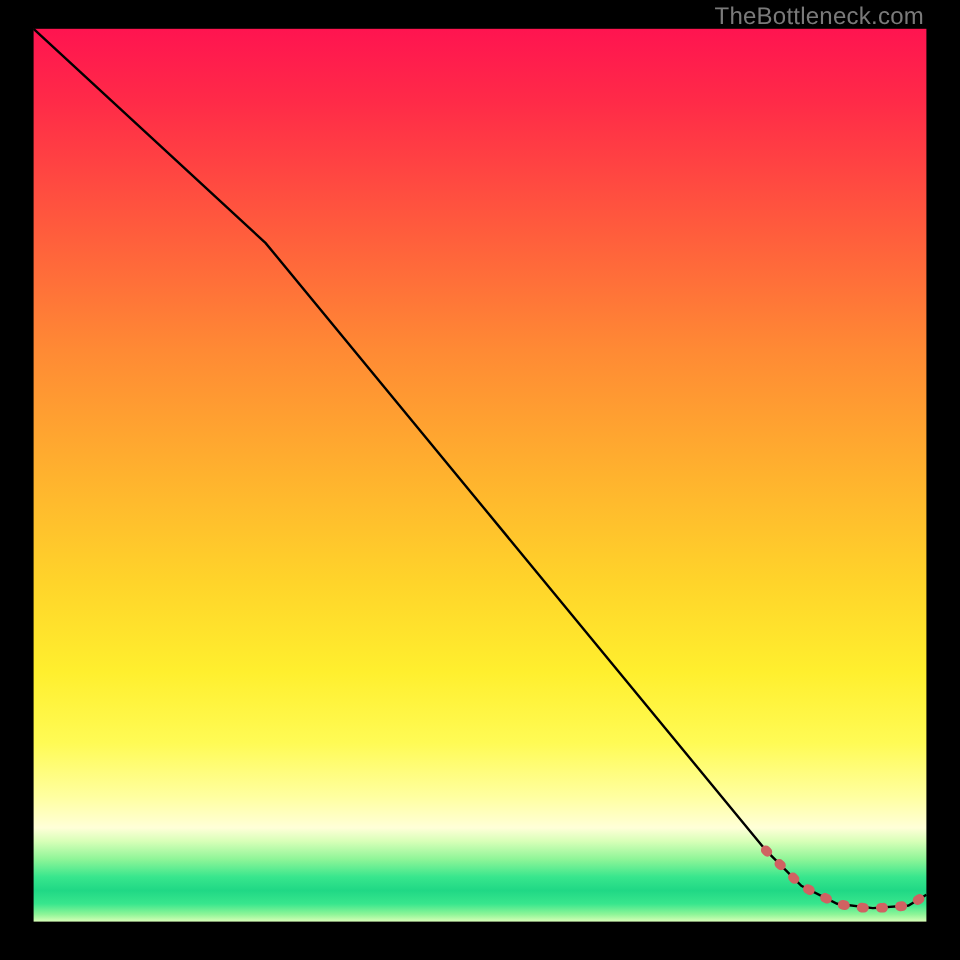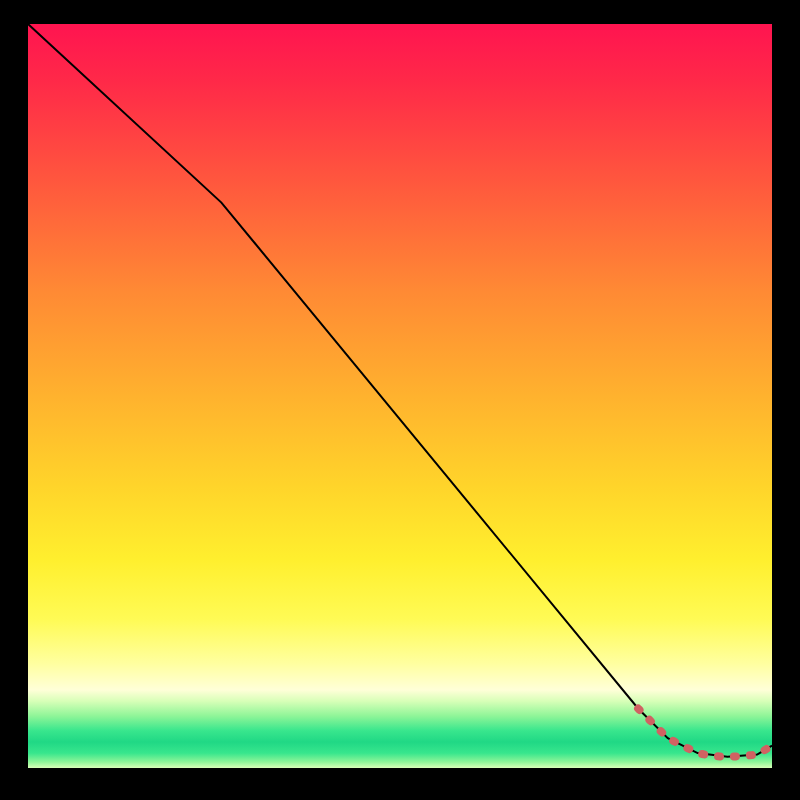--- a/index.html
+++ b/index.html
@@ -72,20 +72,21 @@
     stroke: #d06262;
     stroke-width: 8;
     stroke-linecap: round;
     stroke-dasharray: 2 14;
   }
 </style>
 </head>
 <body>
 
 <div class="frame">
+  <div class="watermark">TheBottleneck.com</div>
 
   <div class="plot">
     <svg class="curve" viewBox="0 0 744 744">
       <path id="main-line" class="line-path" d="M0.0 0.0 L193.4 178.6 L610.1 684.5 L639.8 714.2 L669.6 729.1 L699.4 732.8 L729.1 730.6 L744.0 721.7"></path>
       <path id="dot-line" class="dot-path" d="M610.1 684.5 L625.0 699.4 L639.8 714.2 L654.7 721.7 L669.6 729.1 L684.5 732.1 L699.4 732.8 L714.2 732.1 L729.1 730.6 L744.0 721.7"></path>
     </svg>
   </div>
 </div>
 
 </body></html>

